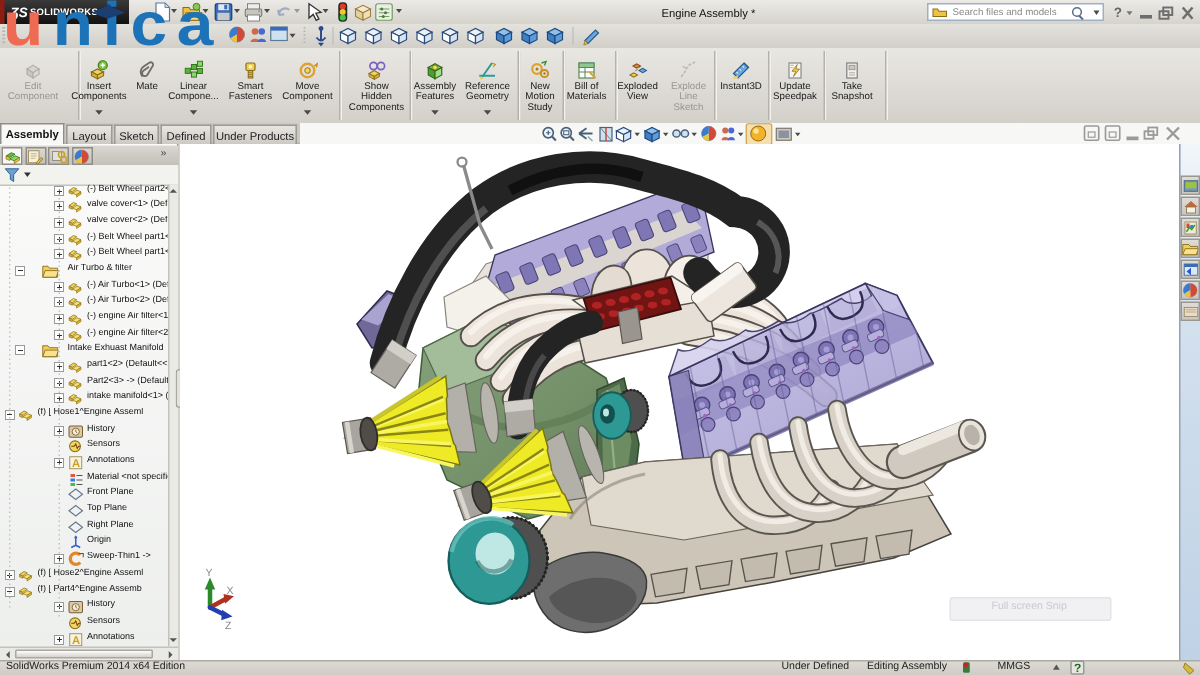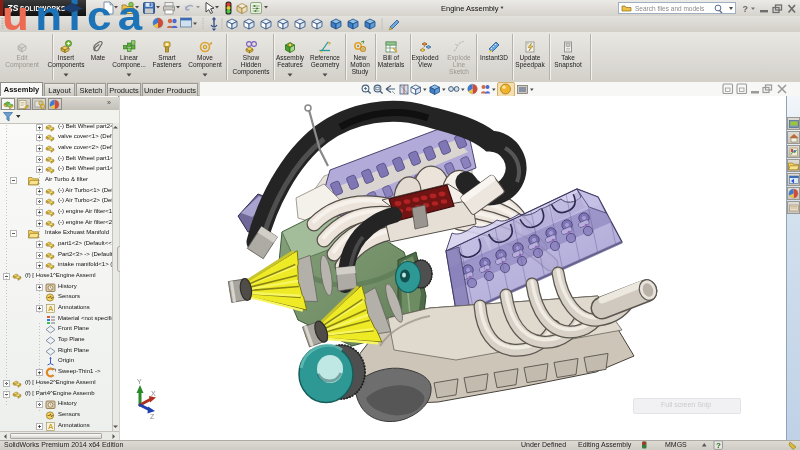--- a/index.html
+++ b/index.html
@@ -322,21 +322,21 @@
 
   <div class="abs" style="left:0;top:82px;width:800px;height:14px;background:#f7f7f6;"></div>
   <div class="abs" style="left:0;top:82px;width:200px;height:14px;background:#cbc8c2;border-bottom:1px solid #b5b2ac;box-sizing:border-box;"></div>
   <div class="abs" style="left:0px;top:82px;width:43px;height:14px;background:#f8f8f7;border:1px solid #8f8d88;border-bottom:none;box-sizing:border-box;"></div>
 <div class="abs txt" style="left:21.5px;top:85px;transform:translateX(-50%);font-size:7.5px;font-weight:bold;color:#111;">Assembly</div>
 <div class="abs" style="left:44px;top:83px;width:31px;height:13px;background:linear-gradient(#e8e6e1,#ccc9c3);border:1px solid #9d9a94;border-bottom:none;box-sizing:border-box;"></div>
 <div class="abs txt" style="left:59.5px;top:85.5px;transform:translateX(-50%);font-size:7.5px;color:#222;">Layout</div>
 <div class="abs" style="left:76px;top:83px;width:30px;height:13px;background:linear-gradient(#e8e6e1,#ccc9c3);border:1px solid #9d9a94;border-bottom:none;box-sizing:border-box;"></div>
 <div class="abs txt" style="left:91.0px;top:85.5px;transform:translateX(-50%);font-size:7.5px;color:#222;">Sketch</div>
 <div class="abs" style="left:107px;top:83px;width:34px;height:13px;background:linear-gradient(#e8e6e1,#ccc9c3);border:1px solid #9d9a94;border-bottom:none;box-sizing:border-box;"></div>
-<div class="abs txt" style="left:124.0px;top:85.5px;transform:translateX(-50%);font-size:7.5px;color:#222;">Products</div>
+<div class="abs txt" style="left:124.0px;top:85.5px;transform:translateX(-50%);font-size:7.5px;color:#222;">Defined</div>
 <div class="abs" style="left:142px;top:83px;width:56px;height:13px;background:linear-gradient(#e8e6e1,#ccc9c3);border:1px solid #9d9a94;border-bottom:none;box-sizing:border-box;"></div>
 <div class="abs txt" style="left:170.0px;top:85.5px;transform:translateX(-50%);font-size:7.5px;color:#222;">Under Products</div>
   <svg class="abs" style="left:0;top:82px" width="800" height="15" viewBox="0 0 800 15">
       <g transform="translate(361,2)">
         <circle cx="4.5" cy="4.5" r="3.4" fill="#eef4fa" stroke="#4a607a" stroke-width="1.1"></circle>
         <line x1="7" y1="7" x2="9.6" y2="9.6" stroke="#4a607a" stroke-width="1.4"></line>
         <path d="M3 4.5 h3 M4.5 3 v3" stroke="#4a607a" stroke-width="0.8"></path>
       </g>
       <g transform="translate(373,2)">
         <circle cx="4.5" cy="4.5" r="3.4" fill="#eef4fa" stroke="#4a607a" stroke-width="1.1"></circle>

